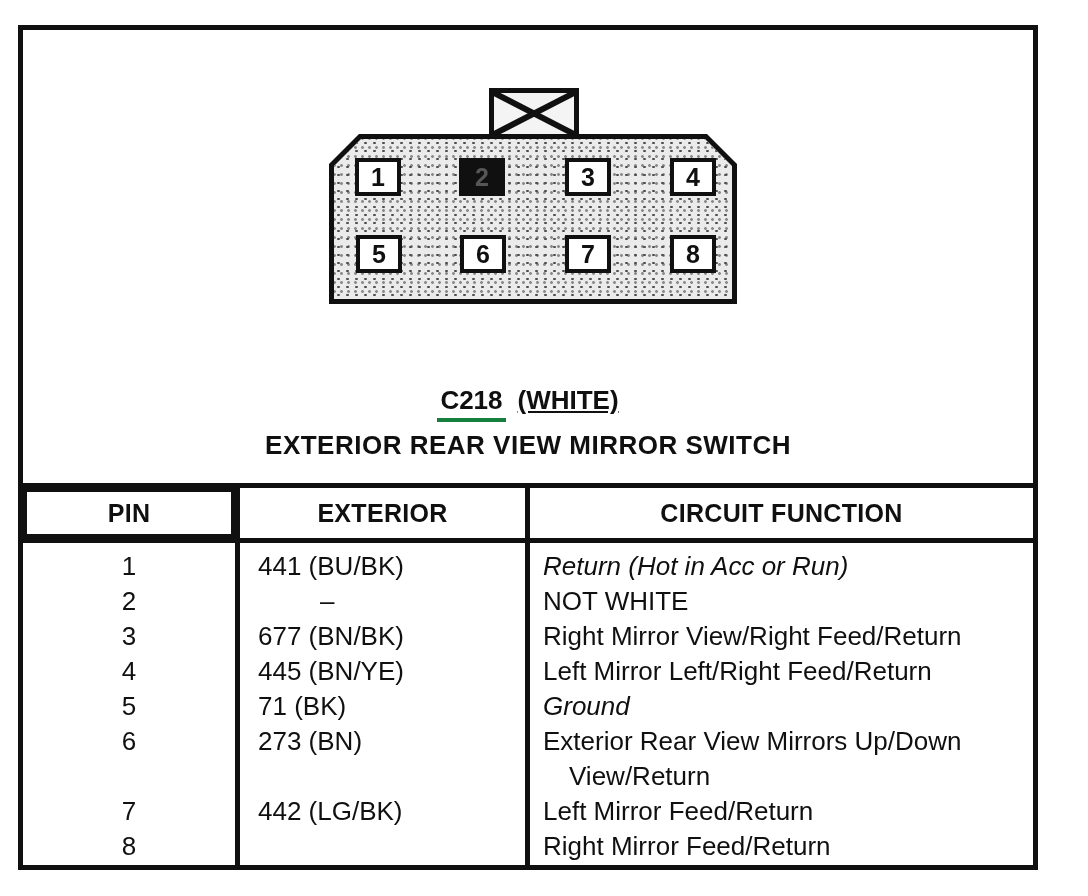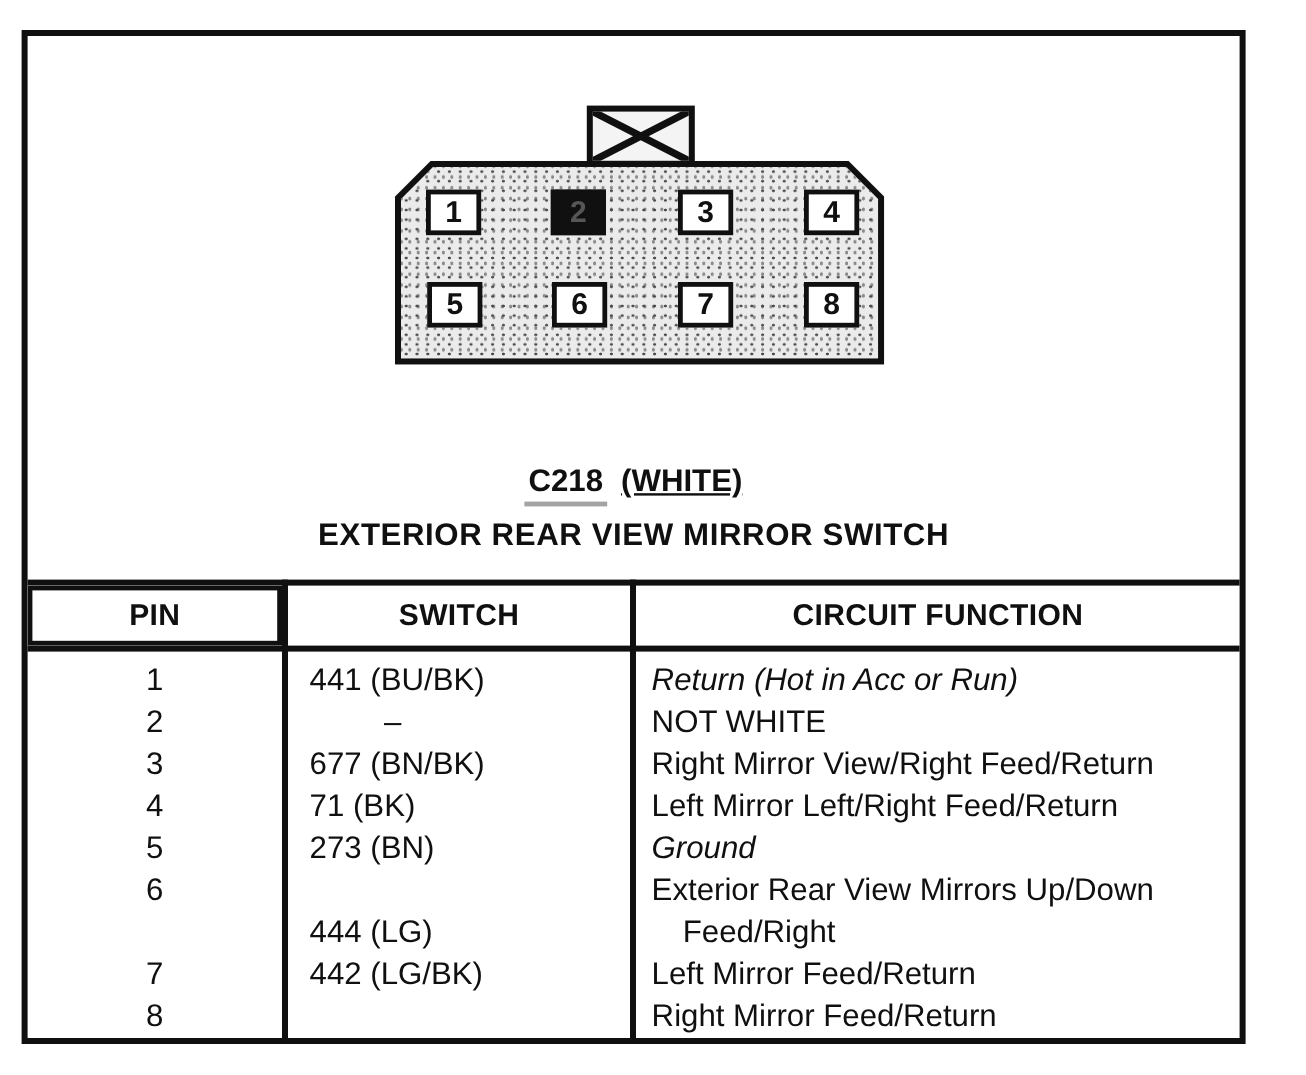--- a/index.html
+++ b/index.html
@@ -42,21 +42,21 @@
     position:absolute;width:46px;height:38px;box-sizing:border-box;
     border:4px solid #101010;background:#ffffff;
     display:flex;align-items:center;justify-content:center;
     font-size:25px;font-weight:bold;
   }
   .pin.filled{background:#101010;color:#565656;border-color:#101010;}
 
   
   .label-row{position:absolute;left:0;right:0;text-align:center;font-weight:bold;font-size:26px;}
   .label-c218{top:355px;}
-  .label-c218 .u{border-bottom:4px solid #a3a3a3;padding:0 3px 3px 3px;text-align:center;}
+  .label-c218 .u{border-bottom:4px solid #15803d;padding:0 3px 3px 3px;text-align:center;}
   .label-c218 .w{margin-left:12px;text-decoration:underline;}
   .label-name{top:400px;letter-spacing:.5px;}
 
   
   .hline{position:absolute;left:0;right:0;height:5px;background:#101010;}
   .hline.table-top{top:453px;}
   .hline.header-bottom{top:508px;}
   .vline{position:absolute;width:5px;background:#101010;top:453px;bottom:0;}
   .vline.v1{left:212px;}
   .vline.v2{left:502px;}
@@ -106,50 +106,50 @@
       <span class="u">C218</span><span class="w">(WHITE)</span>
     </div>
     <div class="label-row label-name">EXTERIOR REAR VIEW MIRROR SWITCH</div>
 
     <div class="hline table-top"></div>
     <div class="hline header-bottom"></div>
     <div class="vline v1"></div>
     <div class="vline v2"></div>
 
     <div class="th pin">PIN</div>
-    <div class="th circuit">SWITCH</div>
+    <div class="th circuit">EXTERIOR</div>
     <div class="th func">CIRCUIT FUNCTION</div>
 
     <div class="col col-pin" id="col-pin">
         <div class="ln">1</div>
         <div class="ln">2</div>
         <div class="ln">3</div>
         <div class="ln">4</div>
         <div class="ln">5</div>
         <div class="ln">6</div>
         <div class="ln">&nbsp;</div>
         <div class="ln">7</div>
         <div class="ln">8</div>
       </div>
     <div class="col col-circuit" id="col-circuit">
         <div class="ln">441 (BU/BK)</div>
         <div class="ln dash">–</div>
         <div class="ln">677 (BN/BK)</div>
+        <div class="ln">445 (BN/YE)</div>
         <div class="ln">71 (BK)</div>
         <div class="ln">273 (BN)</div>
         <div class="ln">&nbsp;</div>
-        <div class="ln">444 (LG)</div>
         <div class="ln">442 (LG/BK)</div>
       </div>
     <div class="col col-func" id="col-func">
         <div class="ln italic">Return (Hot in Acc or Run)</div>
         <div class="ln">NOT WHITE</div>
         <div class="ln">Right Mirror View/Right Feed/Return</div>
         <div class="ln">Left Mirror Left/Right Feed/Return</div>
         <div class="ln italic">Ground</div>
         <div class="ln">Exterior Rear View Mirrors Up/Down</div>
-        <div class="ln indent">Feed/Right</div>
+        <div class="ln indent">View/Return</div>
         <div class="ln">Left Mirror Feed/Return</div>
         <div class="ln">Right Mirror Feed/Return</div>
       </div>
 
   </div>
 </div>
 
 </body></html>

